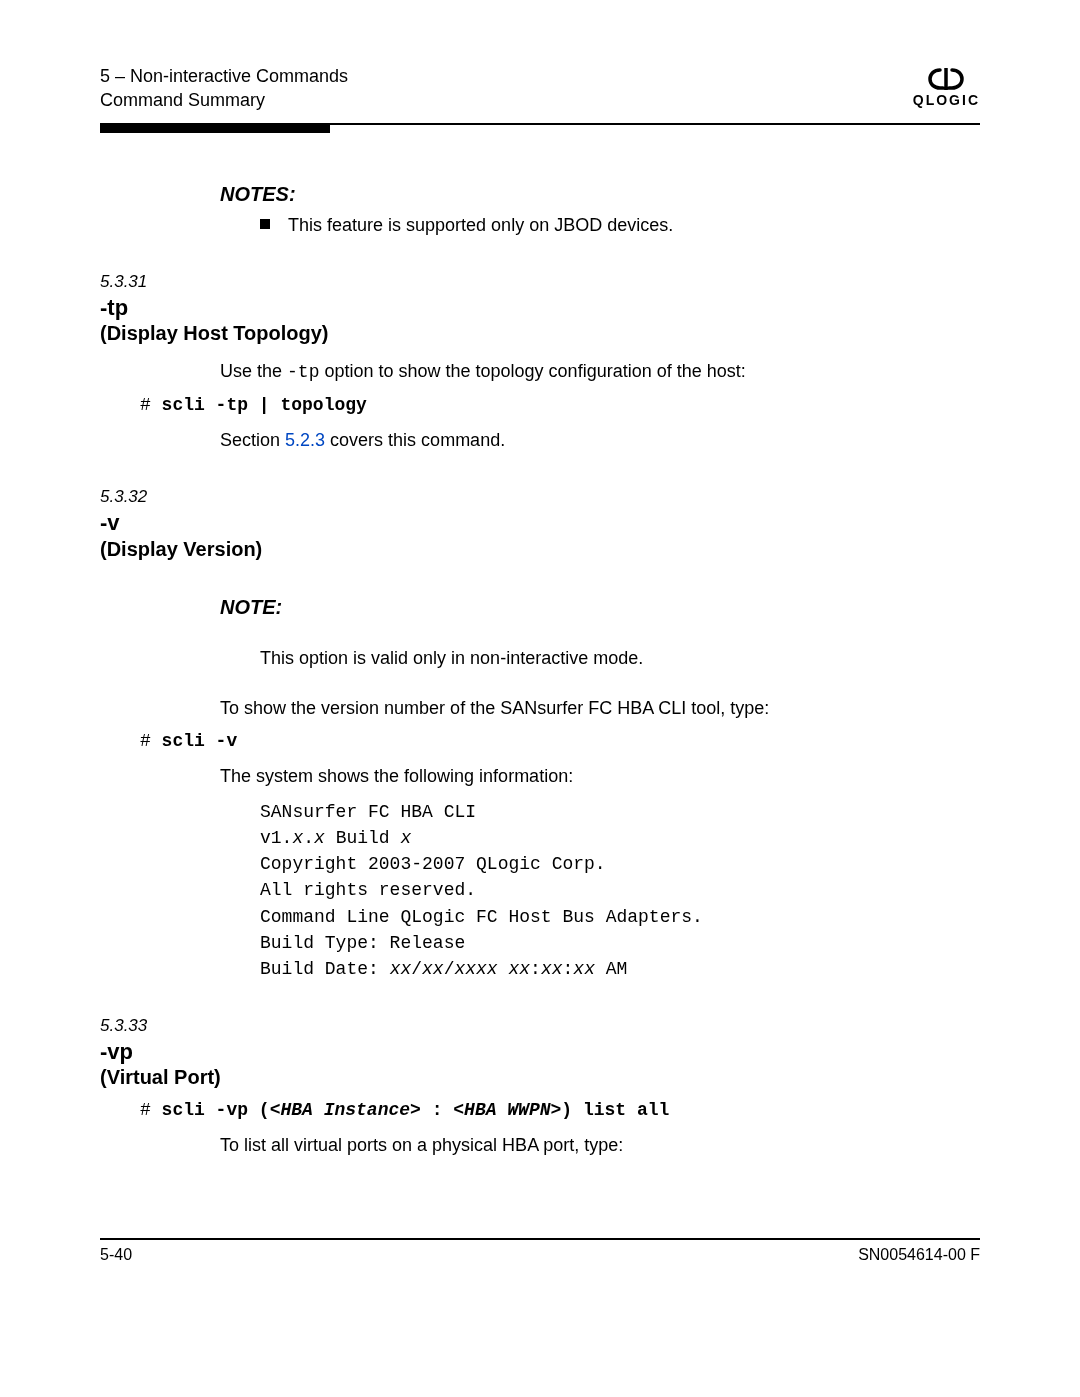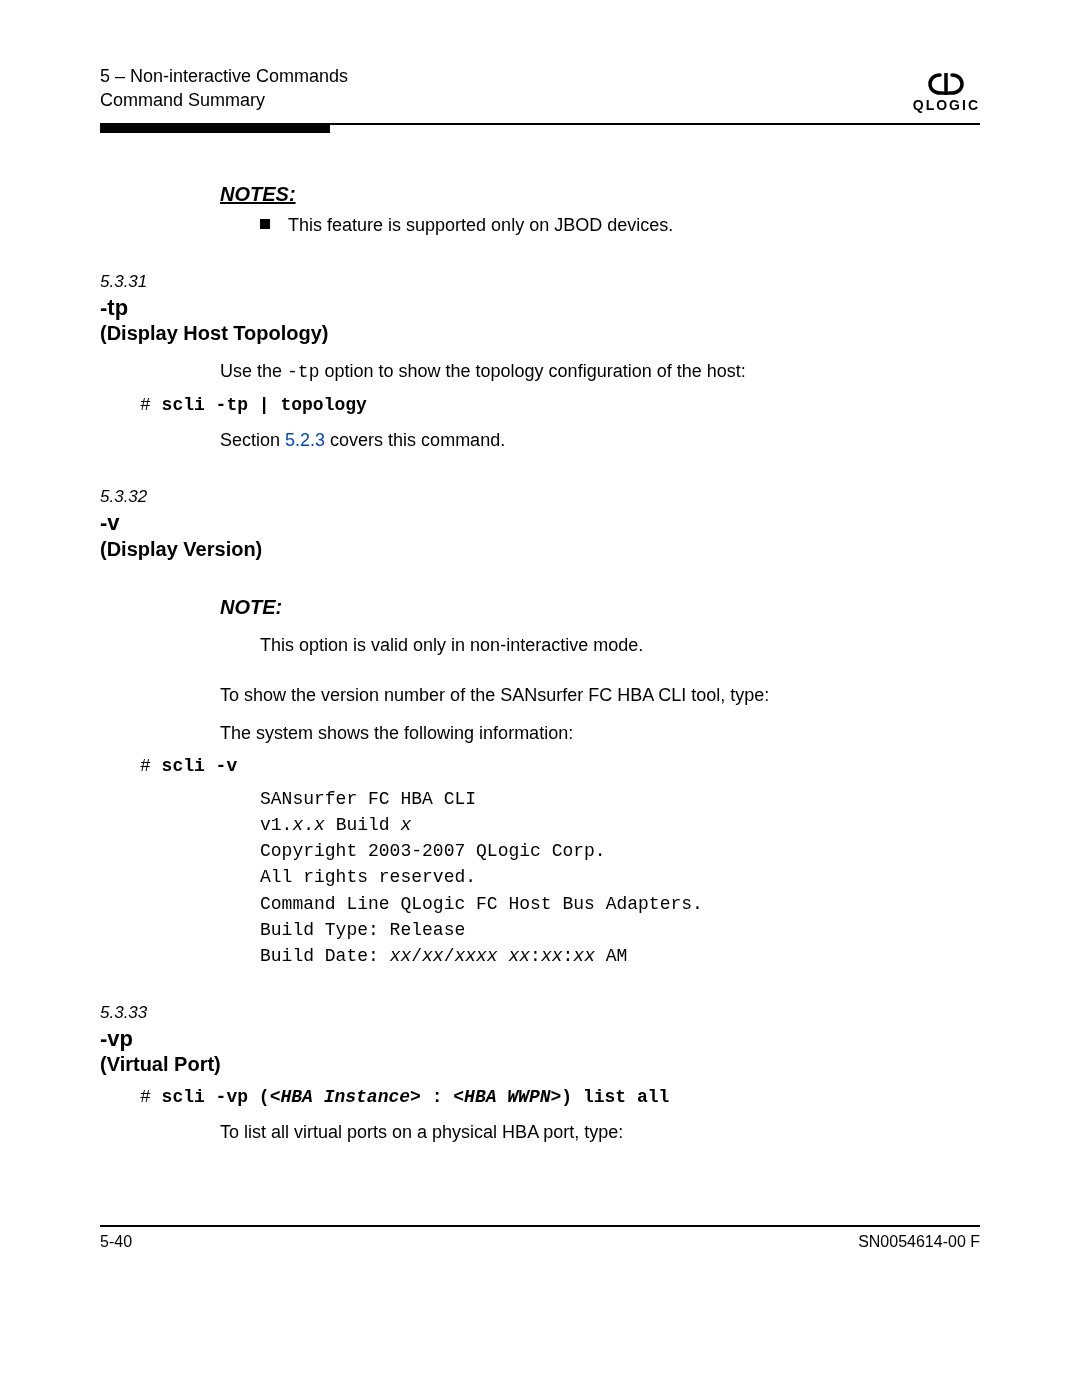--- a/index.html
+++ b/index.html
@@ -12,21 +12,21 @@
     width: 1080px;
   }
   .page {
     padding: 64px 100px 40px 100px;
     box-sizing: border-box;
     width: 1080px;
   }
   .hdr {
     display: flex;
     justify-content: space-between;
-    align-items: flex-end;
+    align-items: center;
   }
   .hdr-left {
     font-size: 18px;
     line-height: 1.35;
   }
   .logo {
     text-align: center;
   }
   .logo svg { display:block; margin:0 auto;}
   .logo-text {
@@ -53,21 +53,20 @@
   .content {
     margin-top: 50px;
   }
   .indent1 { margin-left: 120px; }
   .indent2 { margin-left: 160px; }
   .notes-title {
     font-weight: bold;
     font-style: italic;
     font-size: 20px;
     margin-bottom: 6px;
-    text-decoration: underline;
   }
   ul.sqlist {
     list-style: none;
     padding-left: 0;
     margin: 0;
   }
   ul.sqlist > li {
     position: relative;
     padding-left: 34px;
     margin-bottom: 8px;
@@ -107,21 +106,21 @@
     margin-top: 10px;
     margin-left: 40px;
     font-family: "Courier New", monospace;
   }
   .cmd .b { font-weight: bold; }
   .cmd .bi { font-weight: bold; font-style: italic; }
   .note-block {
     display: flex;
     margin-left:120px;
     margin-top:34px;
-    margin-bottom: 17px;
+    margin-bottom: 30px;
   }
   .note-block .ntitle {
     font-weight: bold;
     font-style: italic;
     margin-right: 4px;
     width:40px;
     padding-left:0;
     font-size:20px;
   }
   .xref { color: #0047c2; }
@@ -195,24 +194,24 @@
       <span>-v</span>
       <span class="sub">(Display Version)</span>
     </div>
 
     <div class="note-block">
       <div class="ntitle">NOTE:</div>
     </div>
     <div class="indent2" style="margin-top:-4px; margin-bottom:24px; line-height:1.45;">This option is valid only in non-interactive mode.</div>
 
     <div class="indent1 para">To show the version number of the SANsurfer FC HBA CLI tool, type:</div>
-    <div class="indent1 para">The system shows the following information:</div>
     <div class="indent1 cmd">
       <span># </span><span class="b">scli -v</span>
     </div>
+    <div class="indent1 para">The system shows the following information:</div>
     <div class="codeblock"><span>SANsurfer FC HBA CLI</span>
 <span>v1.</span><span class="i">x</span><span>.</span><span class="i">x</span><span> Build </span><span class="i">x</span>
 <span>Copyright 2003-2007 QLogic Corp.</span>
 <span>All rights reserved.</span>
 <span>Command Line QLogic FC Host Bus Adapters.</span>
 <span>Build Type: Release</span>
 <span>Build Date: </span><span class="i">xx</span><span>/</span><span class="i">xx</span><span>/</span><span class="i">xxxx</span><span> </span><span class="i">xx</span><span>:</span><span class="i">xx</span><span>:</span><span class="i">xx</span><span> AM</span></div>
 
     <div class="secnum">5.3.33</div>
     <div class="sectitle">

